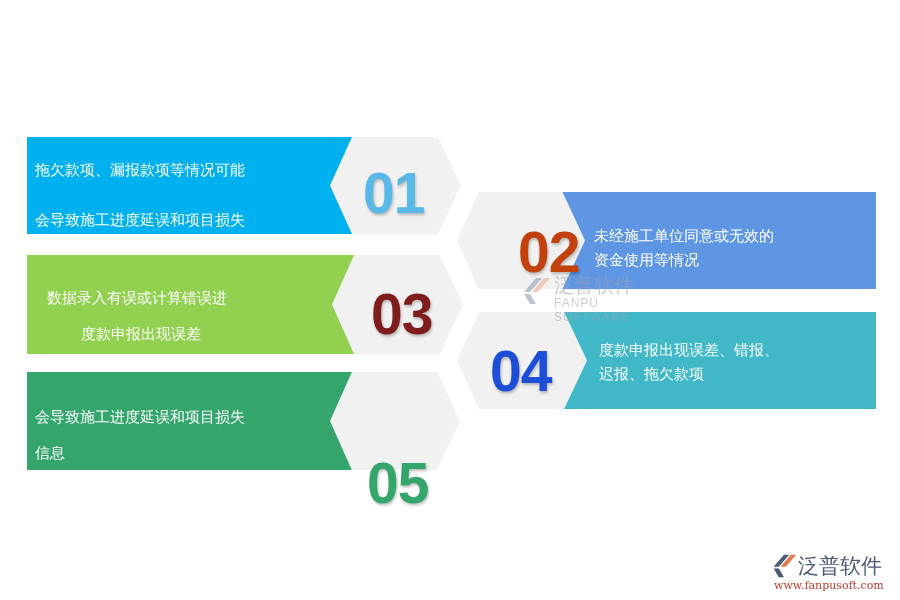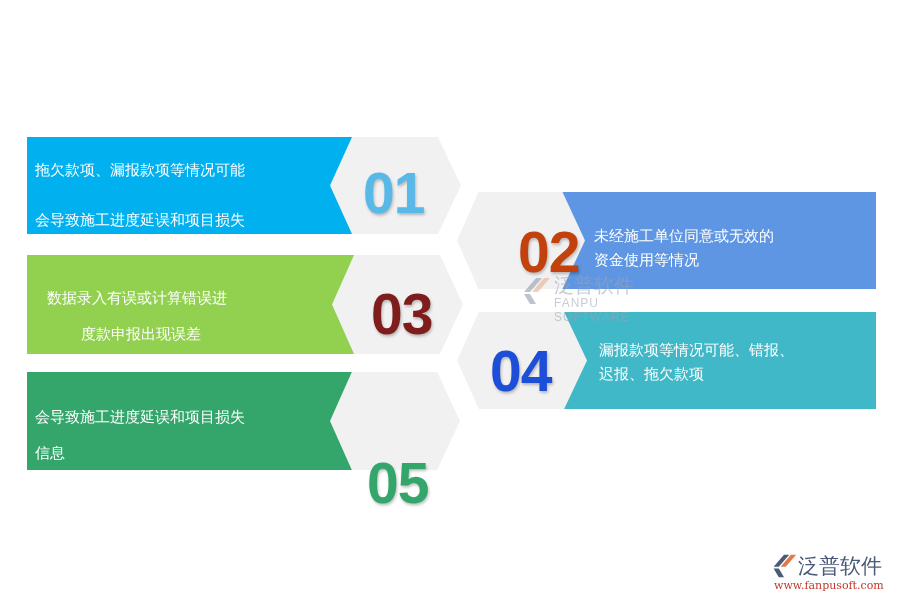--- a/index.html
+++ b/index.html
@@ -61,21 +61,21 @@
 <div class="num" style="left:367px; top:406px; color:#34a66c;margin-top:44px;">05</div>
 
 <div class="bar" style="left:540px; top:192px; width:336px; height:97px; background:#5e96e4;"></div>
 <div class="hex hex-left" style="left:457px; top:192px; width:128px; height:97px;"></div>
 <div class="bar-text right" style="left:594px; top:223px;">未经施工单位同意或无效的</div>
 <div class="bar-text right" style="left:594px; top:247px;">资金使用等情况</div>
 <div class="num" style="left:518px; top:219px; color:#c2410c;">02</div>
 
 <div class="bar" style="left:540px; top:312px; width:336px; height:97px; background:#40b8c8;"></div>
 <div class="hex hex-left" style="left:457px; top:312px; width:130px; height:97px;"></div>
-<div class="bar-text right" style="left:599px; top:337px;">漏报款项等情况可能、错报、</div>
+<div class="bar-text right" style="left:599px; top:337px;">度款申报出现误差、错报、</div>
 <div class="bar-text right" style="left:599px; top:361px;">迟报、拖欠款项</div>
 <div class="num" style="left:490px; top:338px; color:#1d4ed8;">04</div>
 
 <div class="wm">
   <svg width="32" height="30" viewBox="0 0 32 30" style="position:absolute;left:0;top:2px;">
     <polygon points="4,16 16,2 22,2 10,16" fill="#8a94a8"></polygon>
     <polygon points="12,16 24,2 30,2 18,16" fill="#e6a98a"></polygon>
     <polygon points="4,18 10,18 16,28 10,28" fill="#8a94a8"></polygon>
   </svg>
   <span class="wm-name">泛普软件</span>

